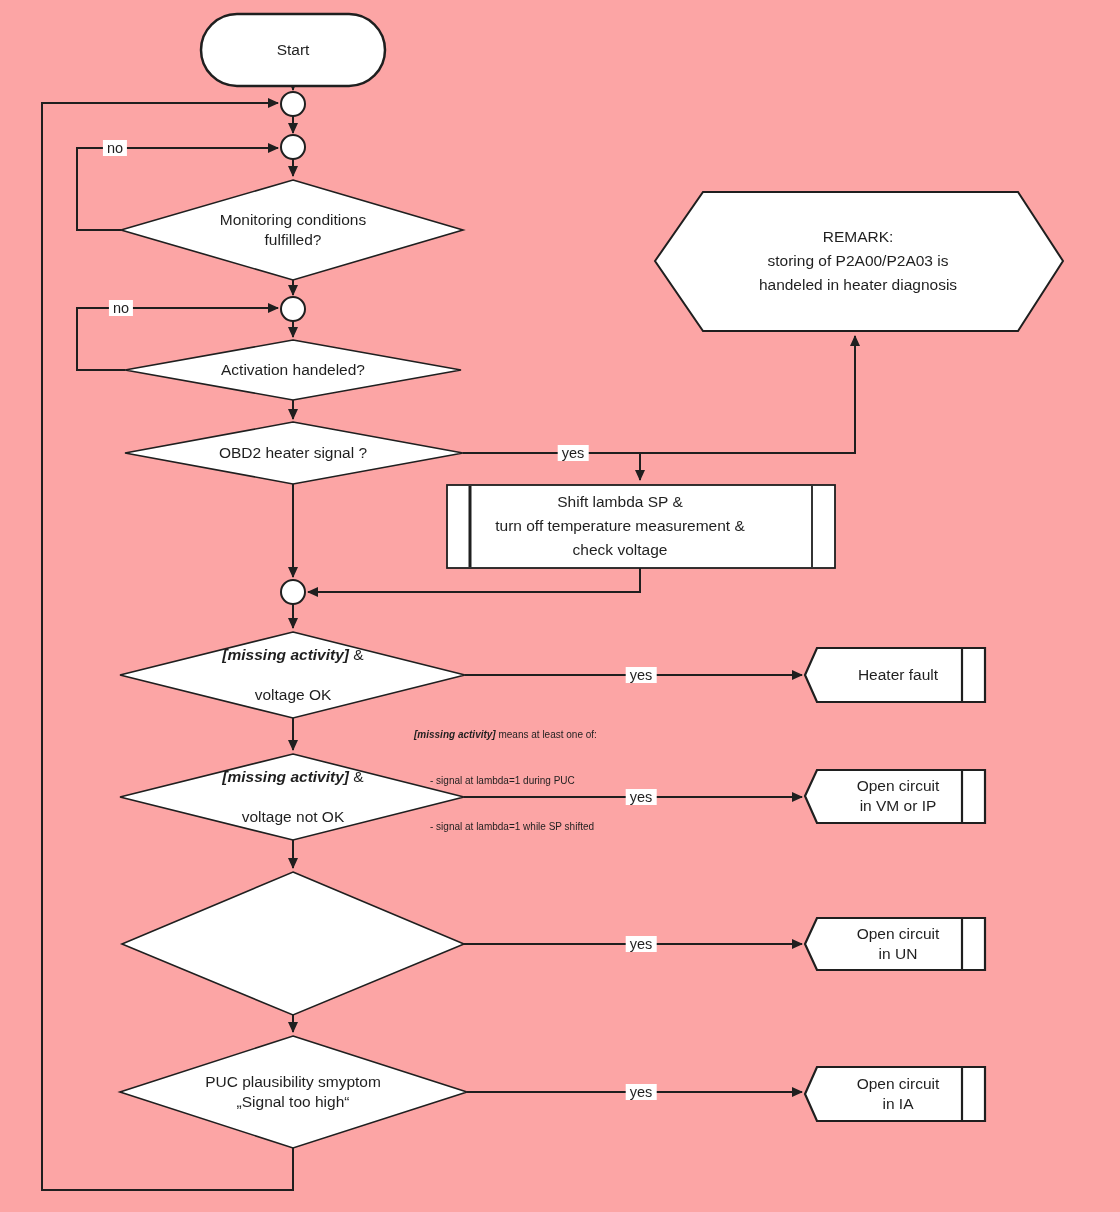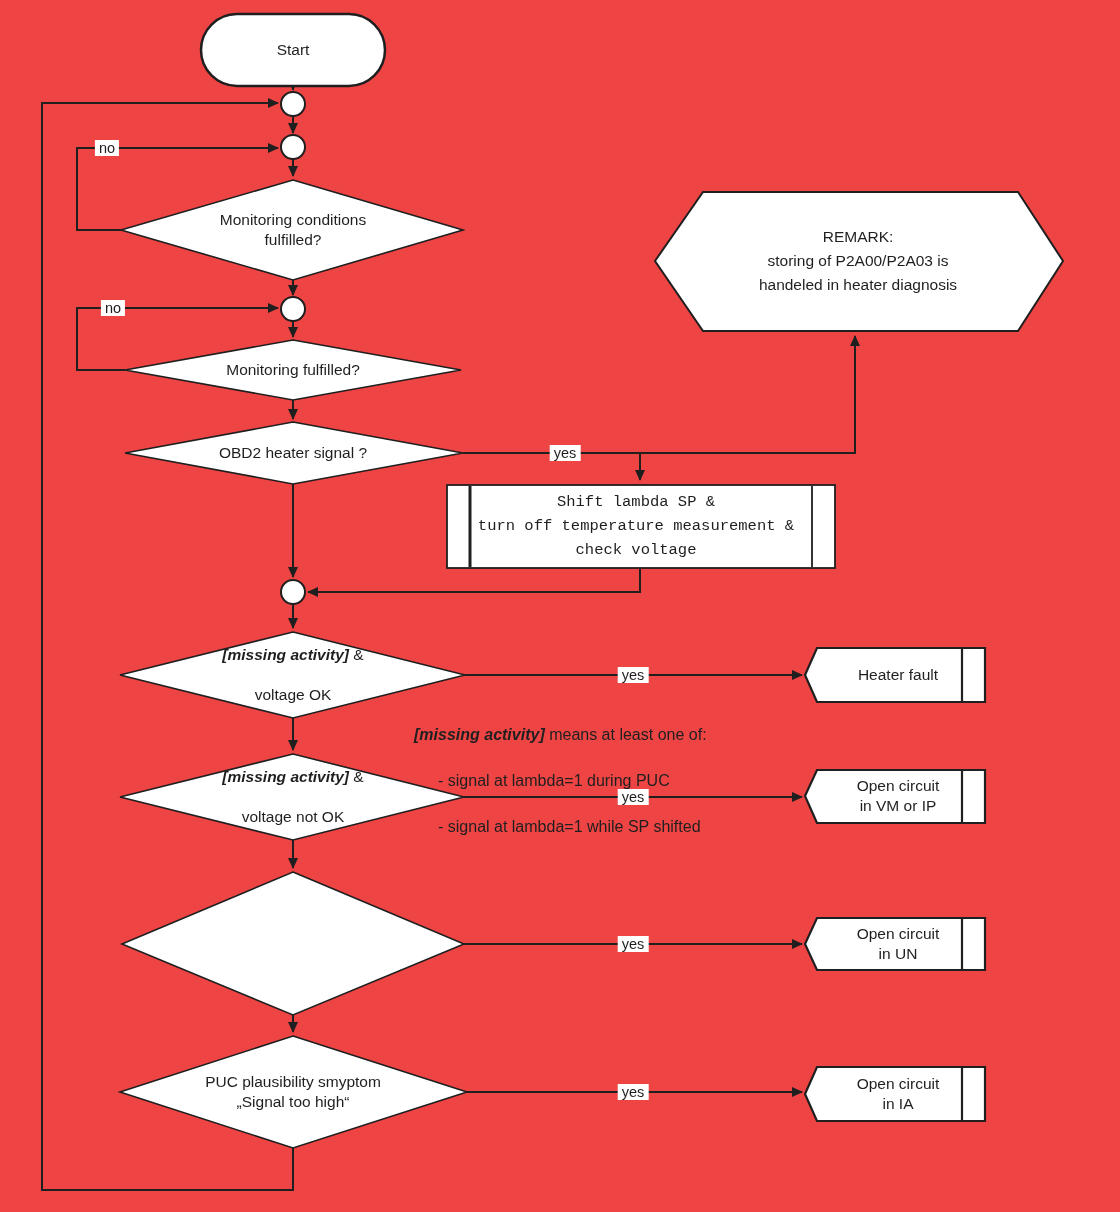--- a/index.html
+++ b/index.html
@@ -1,34 +1,34 @@
 <!DOCTYPE html>
 <html><head>
 <meta charset="utf-8">
 <style>
   html,body{margin:0;padding:0;background:#fff;}
   .canvas{
-    position:relative;width:1120px;height:1212px;background:#ef4444;overflow:hidden;
+    position:relative;width:1120px;height:1212px;background:#fca5a5;overflow:hidden;
     font-family:"Liberation Sans", sans-serif;color:#1f1f1f;
   }
   .canvas svg{position:absolute;left:0;top:0;}
   .lbl{
     position:absolute;transform:translate(-50%,-50%);
     text-align:center;white-space:pre-line;line-height:20px;font-size:15.5px;
   }
   .lbl.big{line-height:24px;}
   .edge-lbl{
     position:absolute;transform:translate(-50%,-50%);
-    background:#fff;padding:0 4px;font-size:14.5px;line-height:16px;
+    background:#fff;padding:0 4px;font-size:14.5px;line-height:16px;margin-left:8px;
   }
   .annotation{
     position:absolute;left:414px;top:700px;width:420px;
-    font-size:16px;line-height:23px;white-space:pre-line;text-align:left;
+    font-size:10px;line-height:23px;white-space:pre-line;text-align:left;
   }
-  .annotation .items{margin-left:24px;}
+  .annotation .items{margin-left:16px;}
   b{font-weight:bold;font-style:italic;}
 </style>
 </head>
 <body>
 
 <div class="canvas">
 
   <svg width="1120" height="1212" viewBox="0 0 1120 1212">
     <defs>
       <marker id="arrow" markerUnits="userSpaceOnUse" markerWidth="12" markerHeight="10" refX="10" refY="5" orient="auto">
@@ -99,27 +99,27 @@
         <path d="M817,1067 L985,1067 L985,1121 L817,1121 L805,1094 Z"></path>
         <line x1="962" y1="1068" x2="962" y2="1120"></line>
       </g>
     </g>
   </svg>
 
   <div class="lbl" style="left:293px;top:50px;">Start</div>
 
   <div class="lbl" style="left:293px;top:230px;width:250px;">Monitoring conditions
 fulfilled?</div>
-  <div class="lbl" style="left:293px;top:370px;width:250px;">Monitoring fulfilled?</div>
+  <div class="lbl" style="left:293px;top:370px;width:250px;">Activation handeled?</div>
   <div class="lbl" style="left:293px;top:453px;width:270px;">OBD2 heater signal ?</div>
 
   <div class="lbl big" style="left:858px;top:261px;width:330px;">REMARK:
 storing of P2A00/P2A03 is
 handeled in heater diagnosis</div>
-  <div class="lbl big" style="left:636px;top:526px;width:350px;font-family:Liberation Mono, monospace;">Shift lambda SP &amp;
+  <div class="lbl big" style="left:620px;top:526px;width:350px;">Shift lambda SP &amp;
 turn off temperature measurement &amp;
 check voltage</div>
 
   <div class="lbl" style="left:293px;top:675px;width:250px;">
     <div><b>[missing activity]</b><span> &amp;</span></div>
     <div>voltage OK</div>
   </div>
 
   <div class="lbl" style="left:293px;top:797px;width:250px;">
     <div><b>[missing activity]</b><span> &amp;</span></div>

